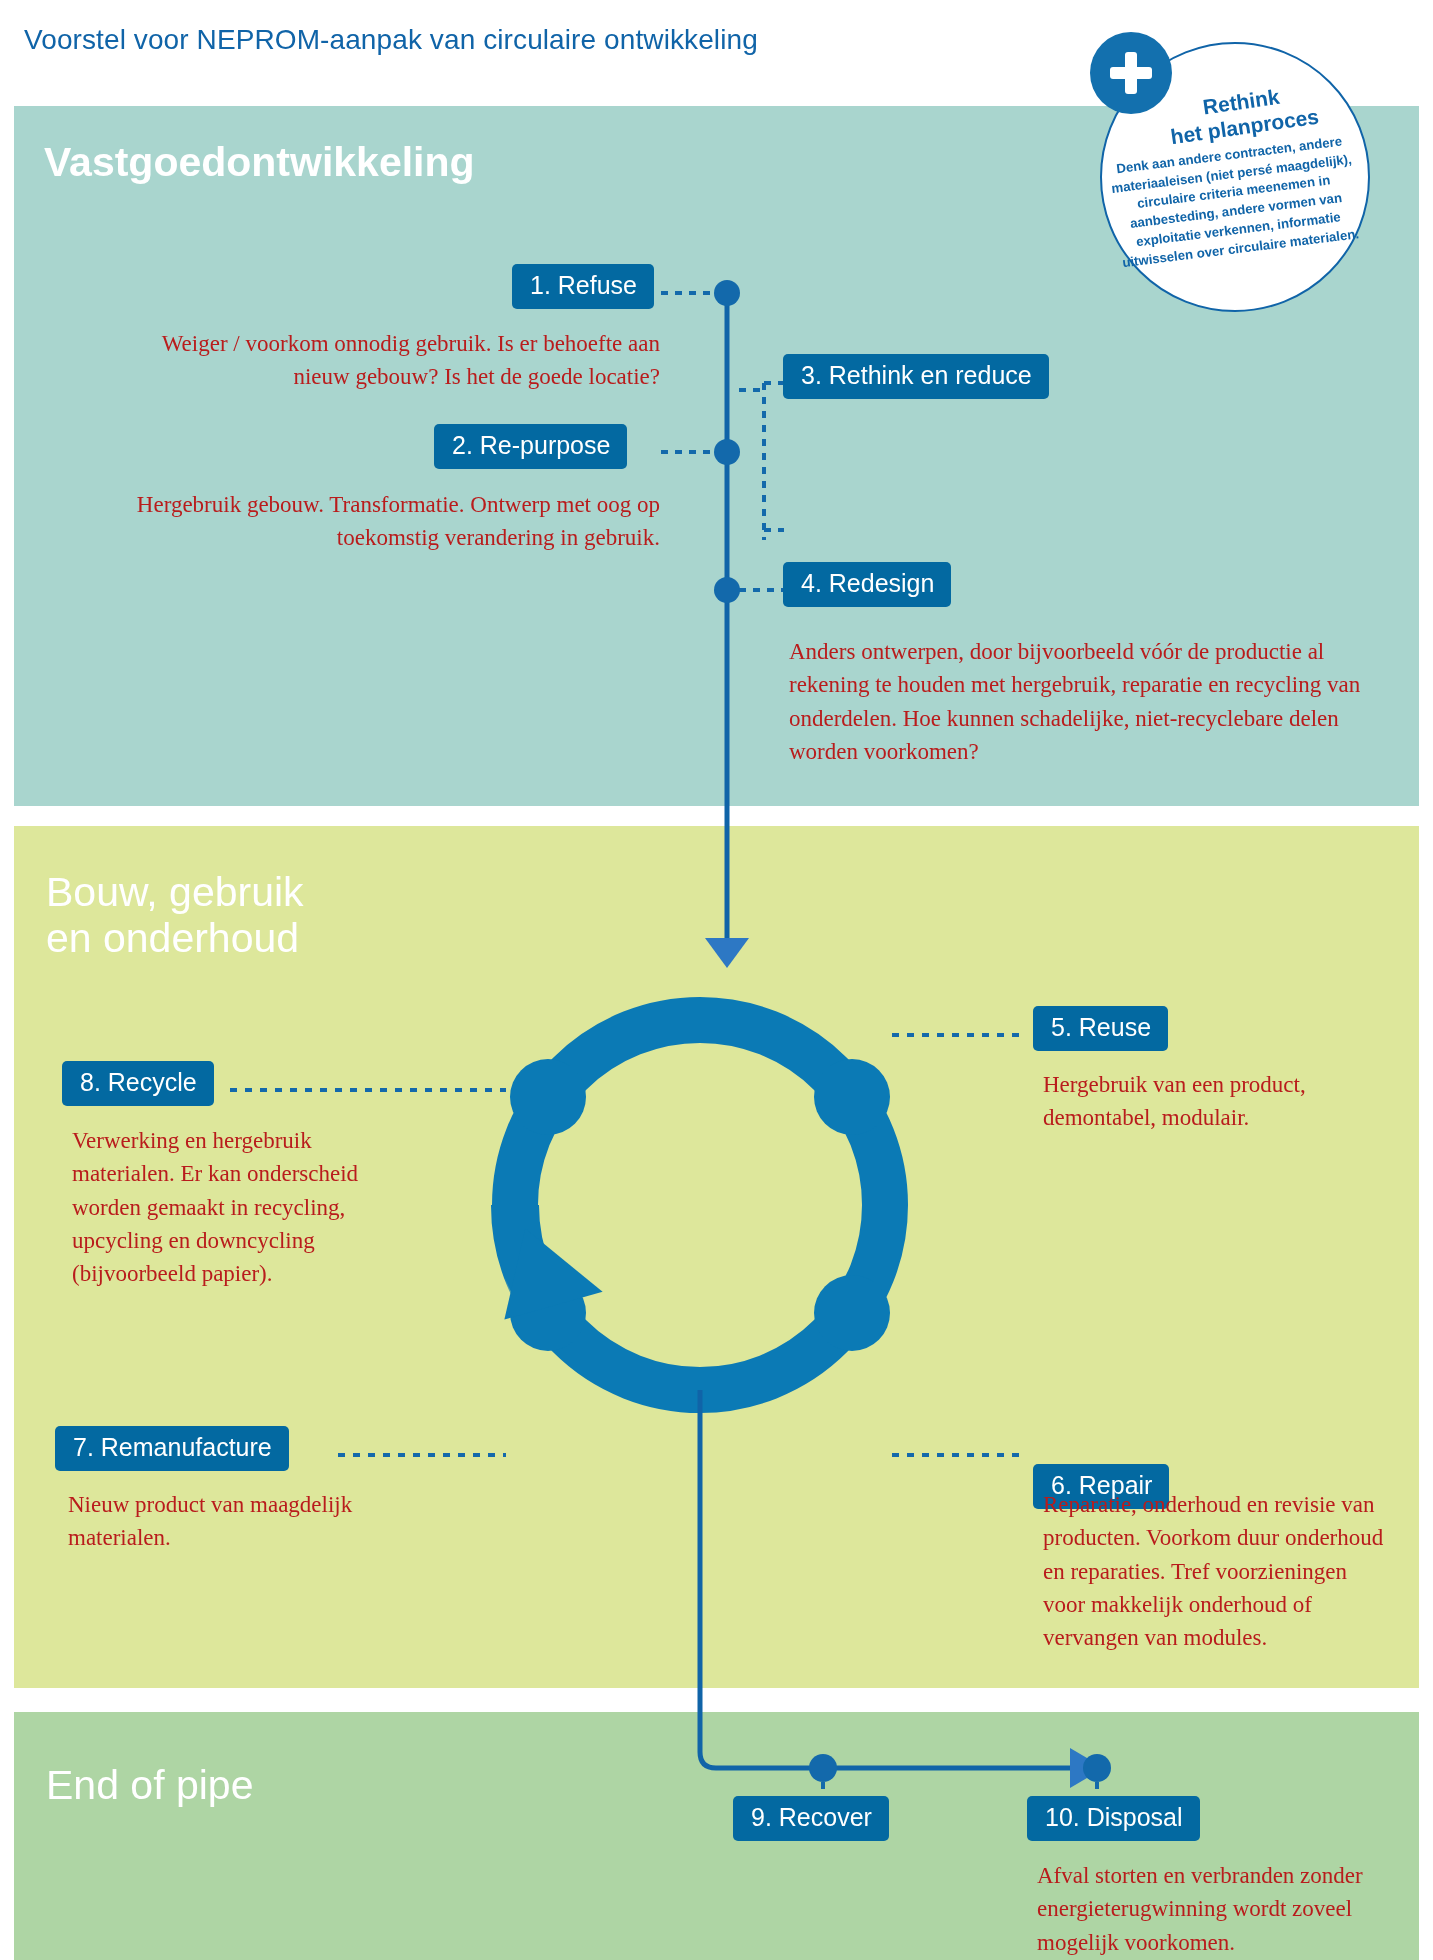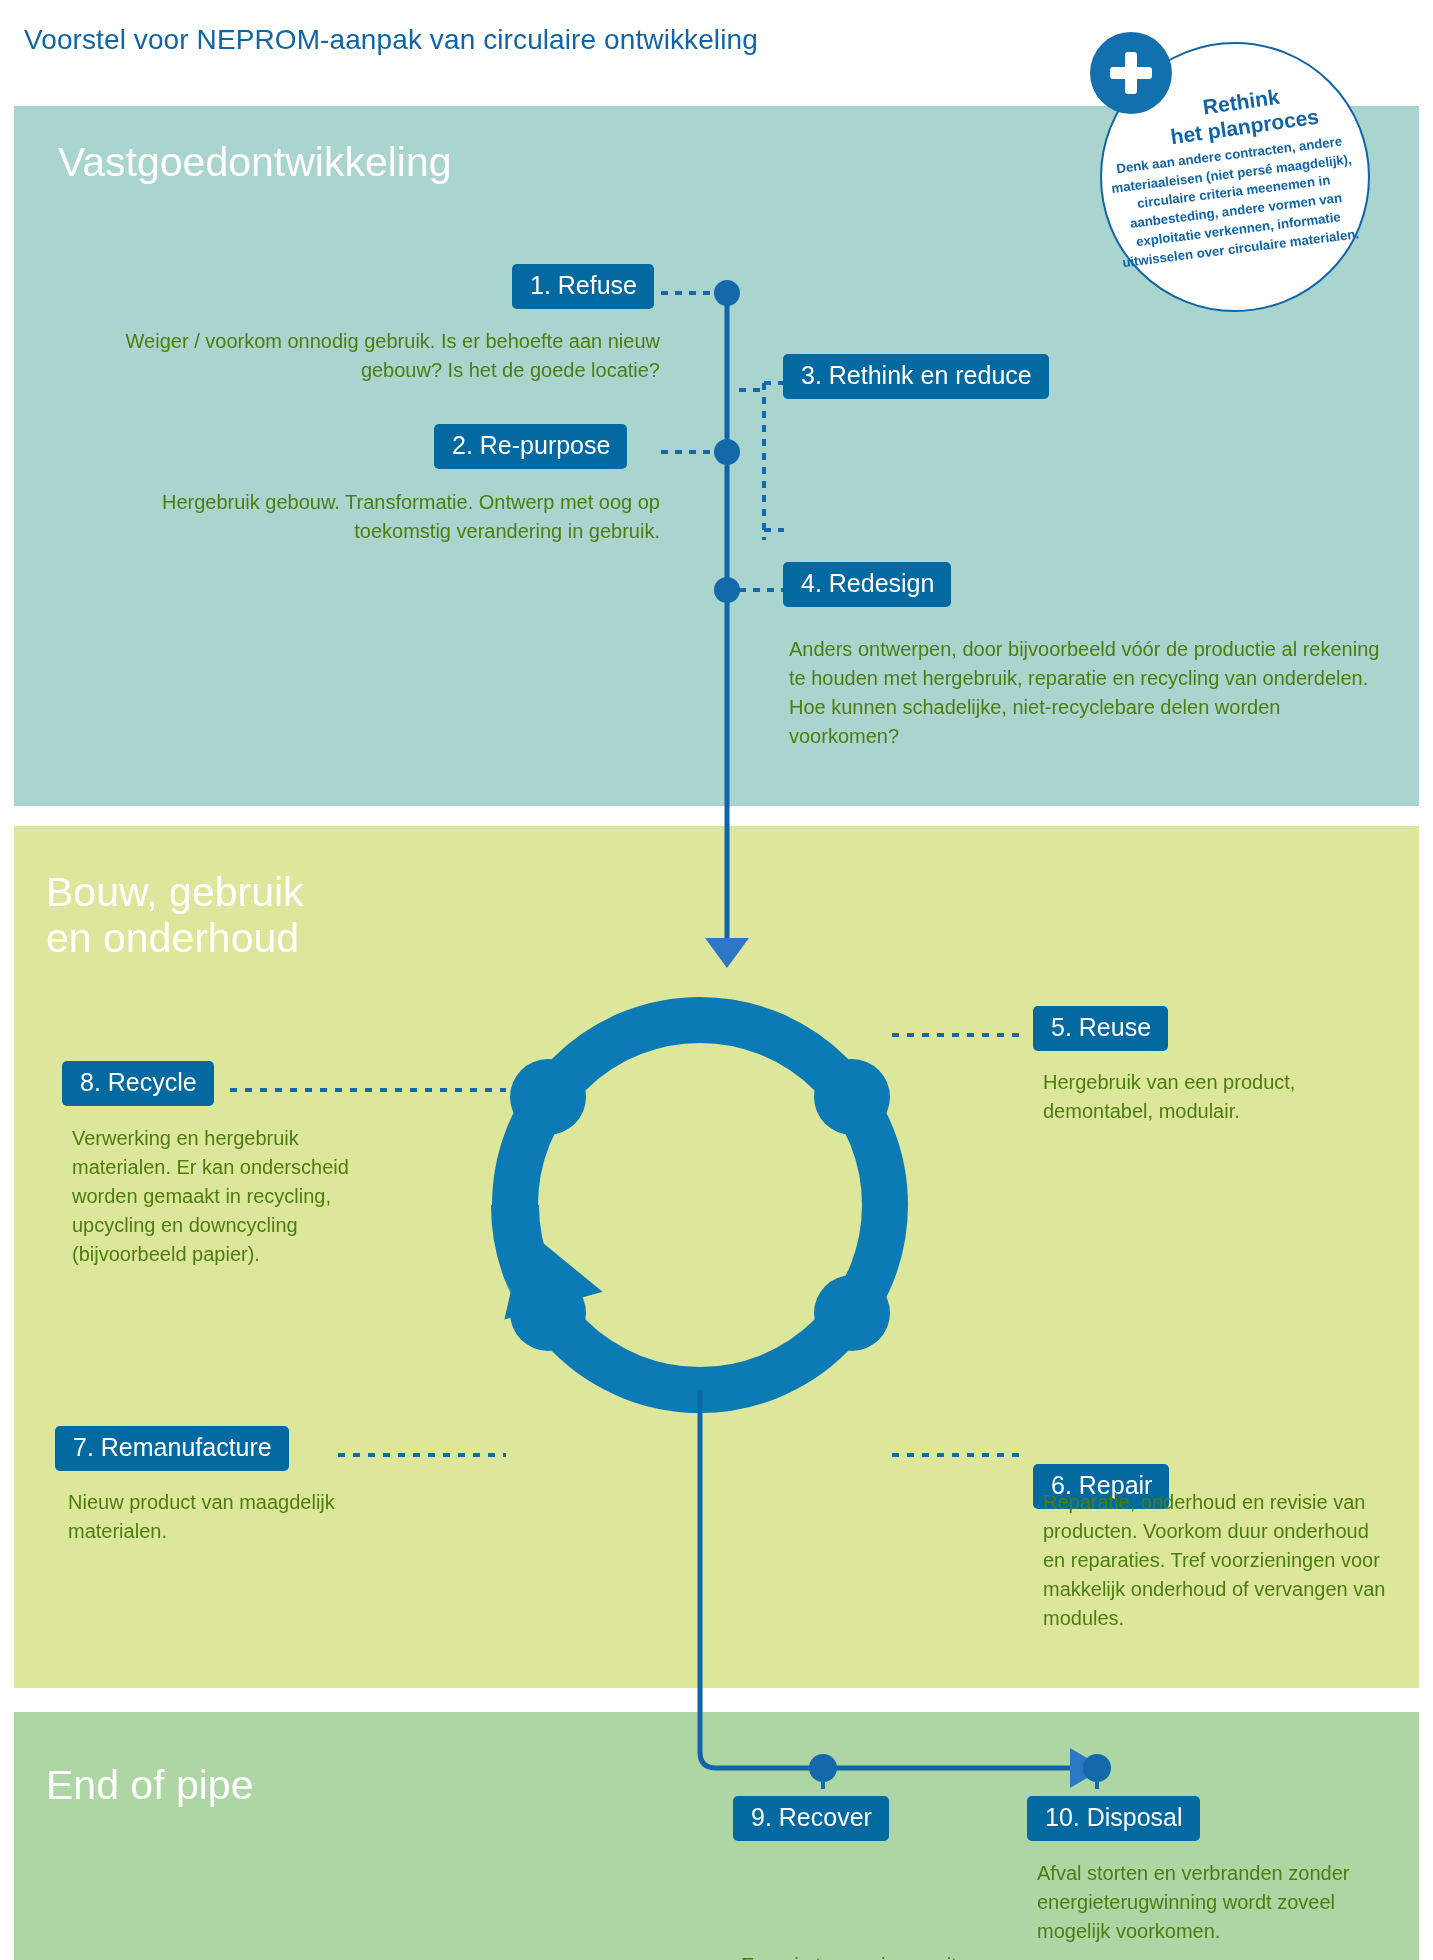--- a/index.html
+++ b/index.html
@@ -25,43 +25,43 @@
   .band-dev  { top: 106px;  height: 700px;  background: #a9d5ce; }
   .band-use  { top: 826px;  height: 862px;  background: #dde79b; }
   .band-eop  { top: 1712px; height: 248px;  background: #aed5a4; }
 
   .band-title {
     position: absolute; color: #ffffff;
     font-family: "Liberation Sans", sans-serif;
     font-weight: 400;
     line-height: 1.12;
   }
-  .band-title.t1 { left: 58px; top: 140px; font-size: 41px; }
+  .band-title.t1 { left: 44px; top: 140px; font-size: 41px; font-weight: bold; }
   .band-title.t2 { left: 46px; top: 870px; font-size: 41px; width: 420px; }
   .band-title.t3 { left: 46px; top: 1763px; font-size: 41px; }
 
   
   .chip {
     position: absolute;
     background: #0369a1;
     color: #ffffff;
     border-radius: 5px;
     font-family: "Liberation Sans", sans-serif;
     font-size: 25px;
     padding: 9px 17px 11px 18px;
     white-space: nowrap;
     line-height: 1.0;
   }
 
   
   .para {
     position: absolute;
-    color: #4d7c0f;
-    font-family: Liberation Sans, sans-serif;
-    font-size: 20px;
+    color: #b91c1c;
+    font-family: Liberation Serif, serif;
+    font-size: 23px;
     line-height: 1.45;
   }
   .para.right-align { text-align: right; }
 
   
   .wires { position: absolute; left: 0; top: 0; width: 1433px; height: 1960px; }
 
   
   .badge-wrap { position: absolute; left: 1090px; top: 20px; width: 300px; height: 290px; }
   .badge-circle {

